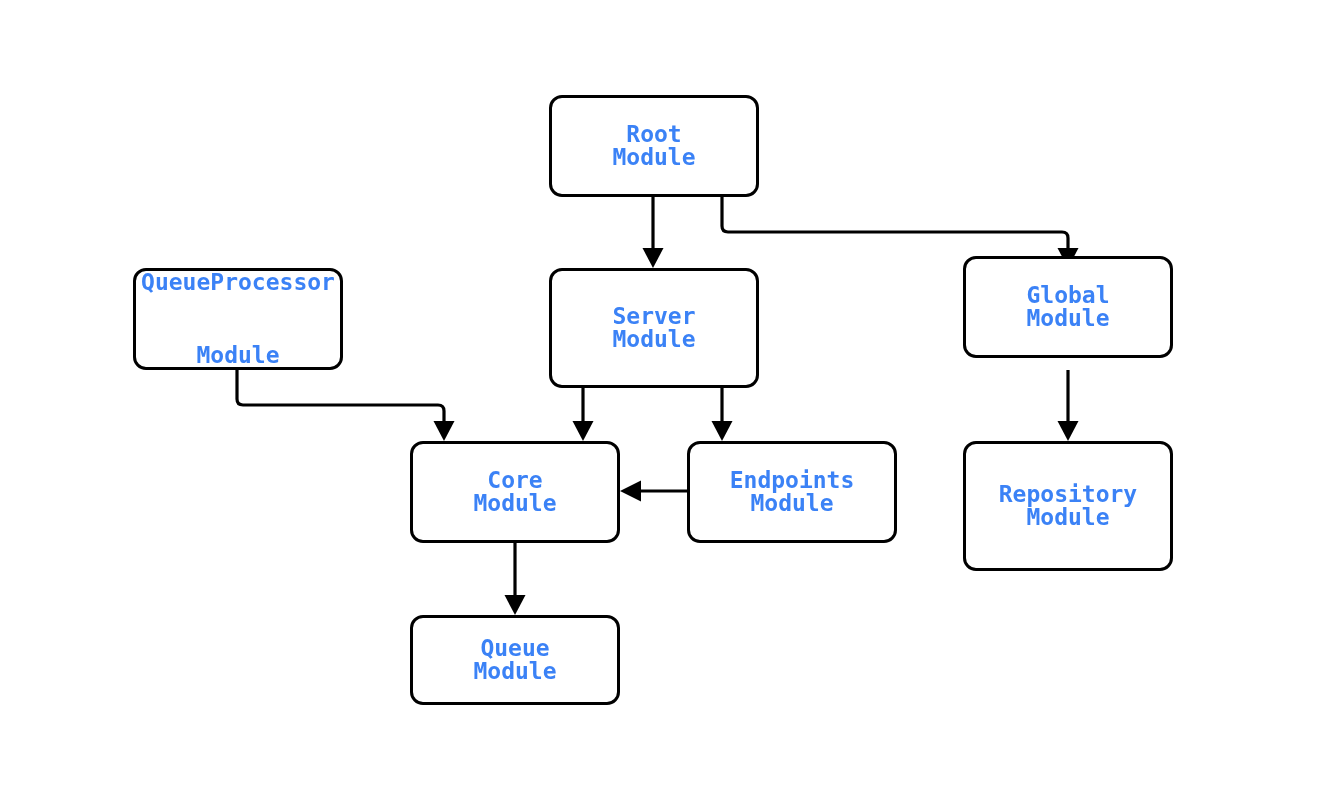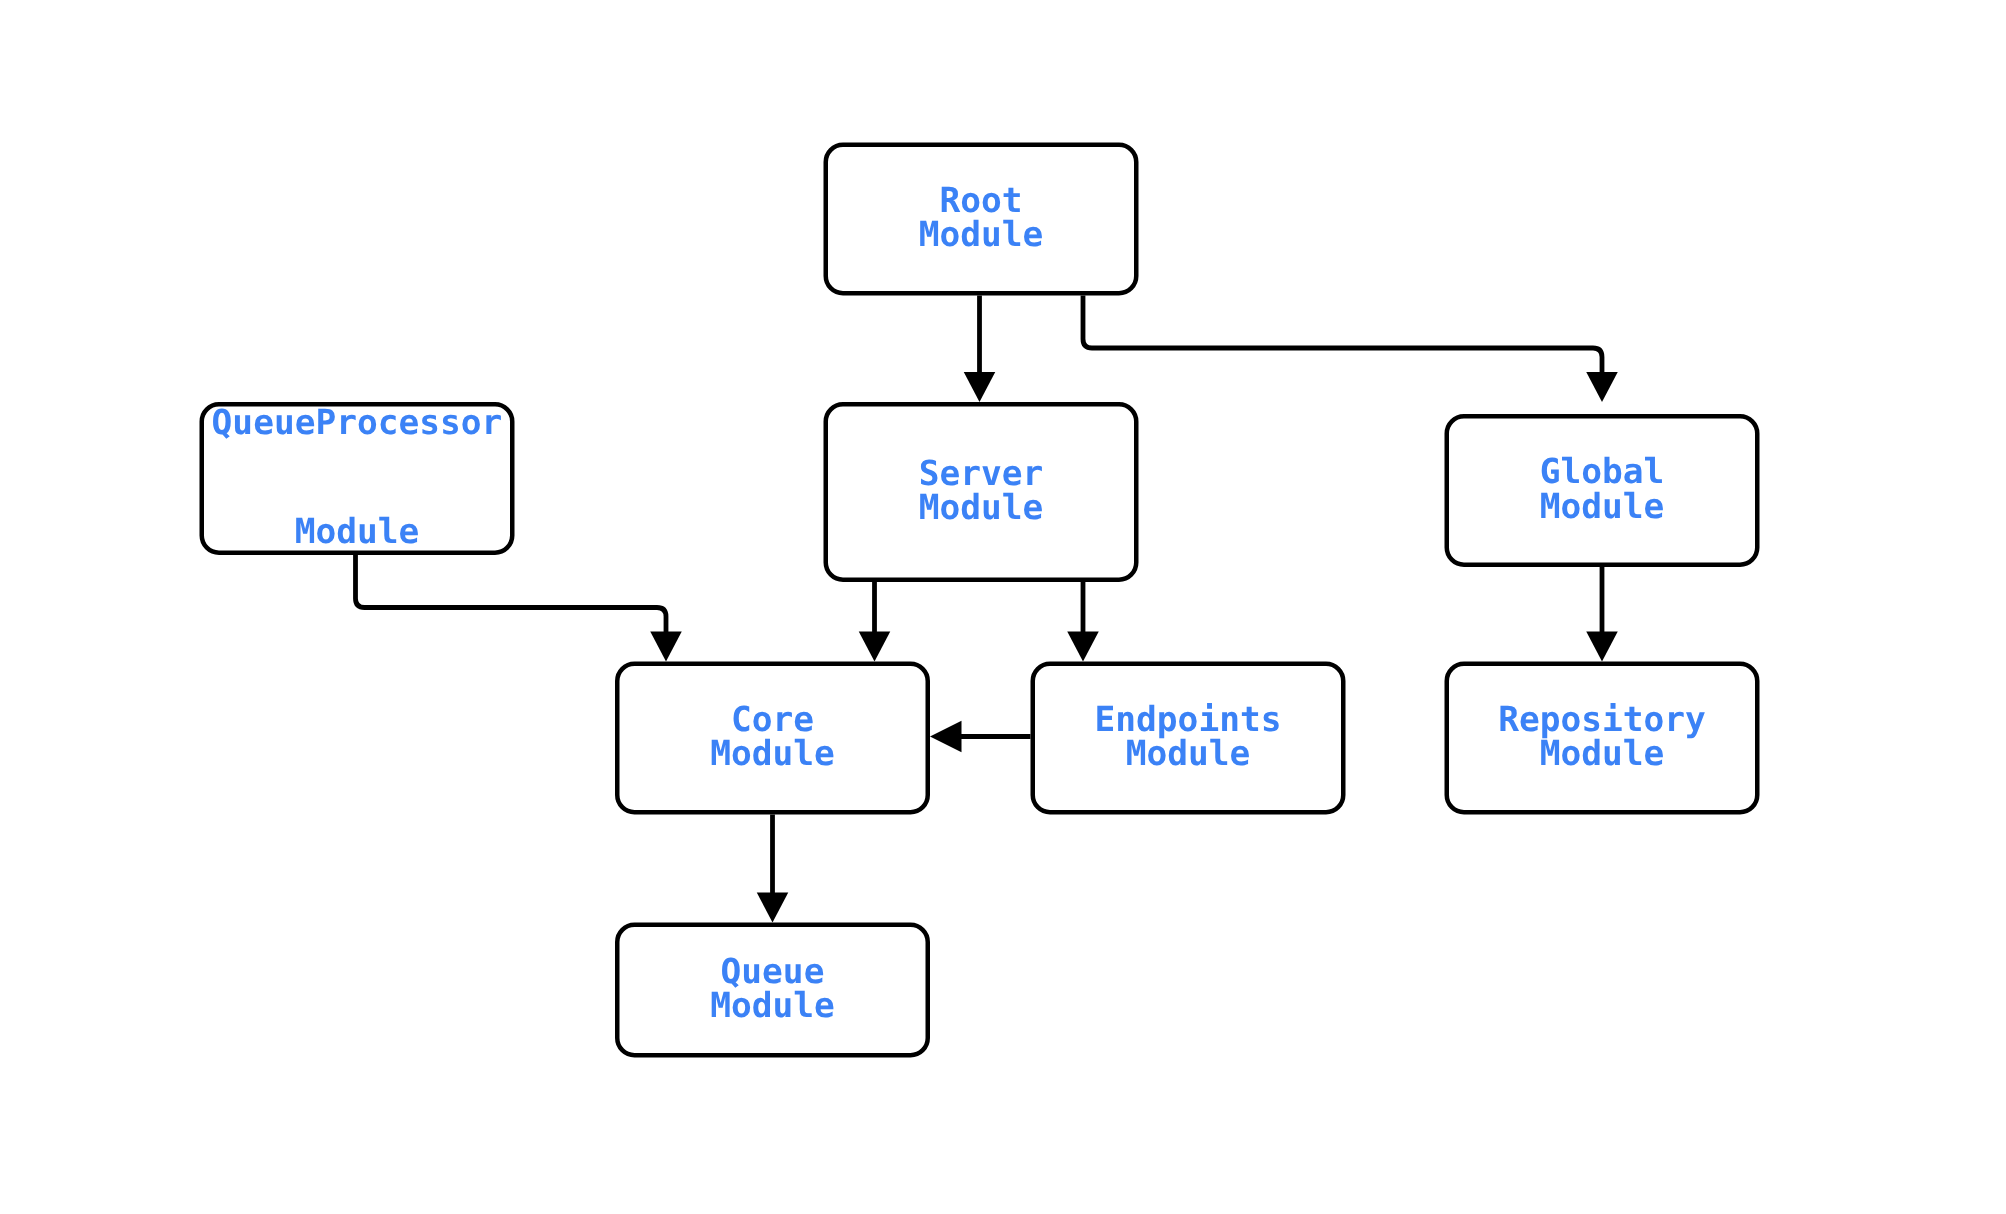--- a/index.html
+++ b/index.html
@@ -102,36 +102,36 @@
   <div class="node" style="left:133px; top:268px; width:210px; height:102px;justify-content:space-between;">
     <div class="node-line">QueueProcessor</div>
     <div class="node-line">Module</div>
   </div>
 
   <div class="node" style="left:549px; top:268px; width:210px; height:120px;">
     <div class="node-line">Server</div>
     <div class="node-line">Module</div>
   </div>
 
-  <div class="node" style="left:963px; top:276px; width:210px; height:102px;">
+  <div class="node" style="left:963px; top:256px; width:210px; height:102px;">
     <div class="node-line">Global</div>
     <div class="node-line">Module</div>
   </div>
 
   <div class="node" style="left:410px; top:441px; width:210px; height:102px;">
     <div class="node-line">Core</div>
     <div class="node-line">Module</div>
   </div>
 
   <div class="node" style="left:687px; top:441px; width:210px; height:102px;">
     <div class="node-line">Endpoints</div>
     <div class="node-line">Module</div>
   </div>
 
-  <div class="node" style="left:963px; top:441px; width:210px; height:102px;">
+  <div class="node" style="left:963px; top:441px; width:210px; height:130px;">
     <div class="node-line">Repository</div>
     <div class="node-line">Module</div>
   </div>
 
   <div class="node" style="left:410px; top:615px; width:210px; height:90px;">
     <div class="node-line">Queue</div>
     <div class="node-line">Module</div>
   </div>
 
 </div>

